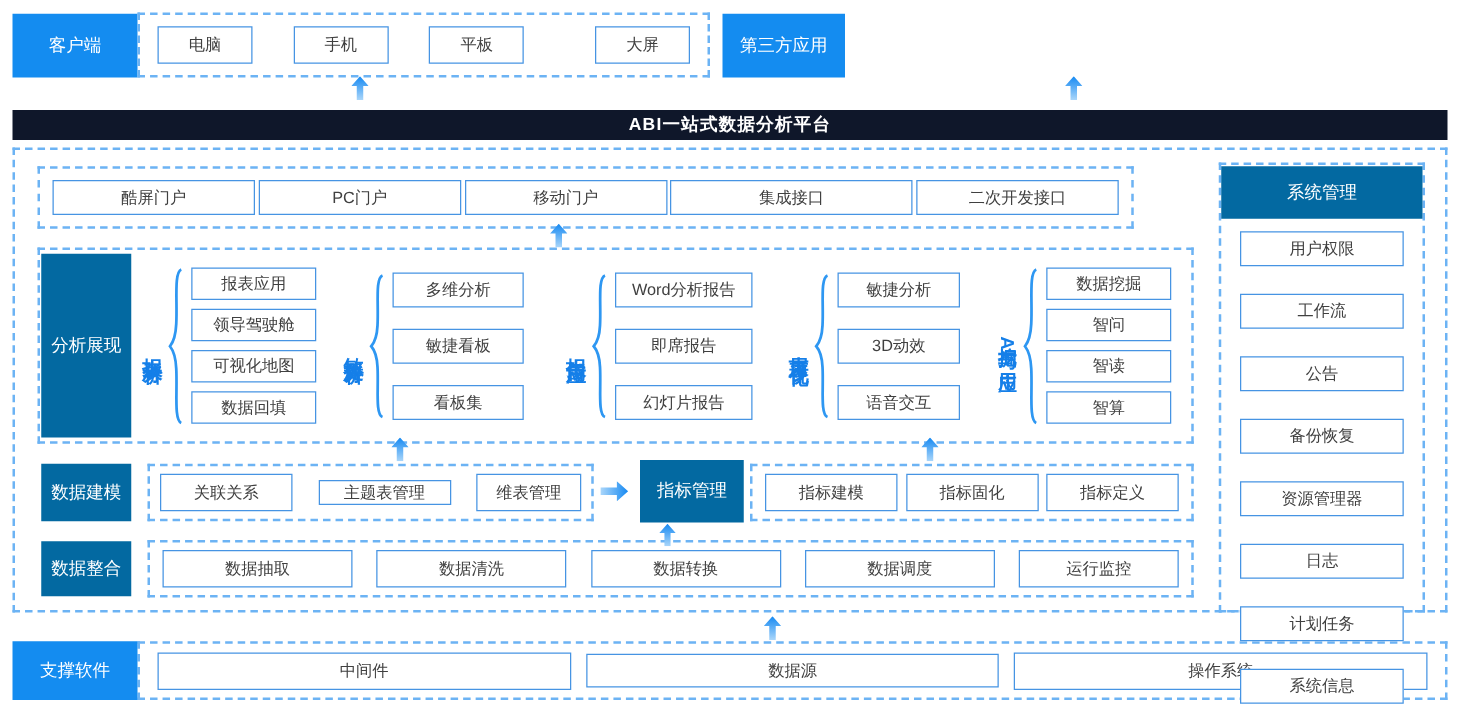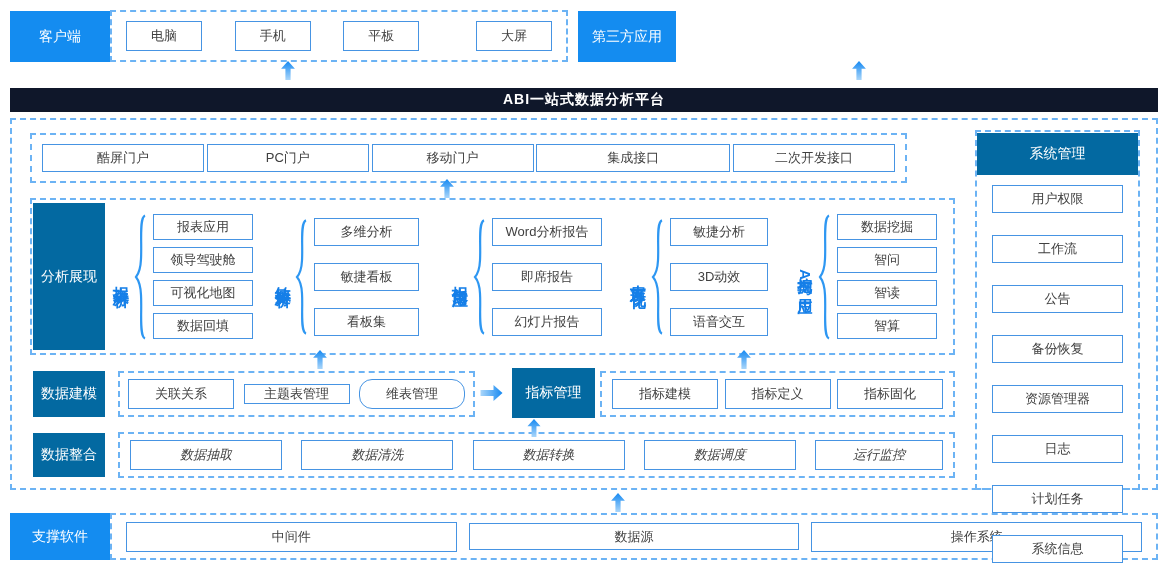--- a/index.html
+++ b/index.html
@@ -129,31 +129,31 @@
       <div class="box">智问</div>
       <div class="box">智读</div>
       <div class="box">智算</div>
     </div>
   </div>
 
   <div class="abs ltlabel" style="left:33px;top:371px;width:72px;height:46px;z-index:2;">数据建模</div>
   <div class="abs dash hflex" style="left:118px;top:371px;width:357px;height:46px;padding:0 8px;z-index:1;">
     <div class="box" style="width:106px;height:30px;">关联关系</div>
     <div class="box" style="width:106px;height:20px;">主题表管理</div>
-    <div class="box" style="width:106px;height:30px;border-radius:13px;">维表管理</div>
+    <div class="box" style="width:84px;height:30px;">维表管理</div>
   </div>
   <div class="abs ltlabel" style="left:512px;top:368px;width:83px;height:50px;z-index:3;">指标管理</div>
   <div class="abs dash hflex" style="left:600px;top:371px;width:355px;height:46px;padding:0 10px;z-index:1;">
     <div class="box" style="width:106px;height:30px;">指标建模</div>
+    <div class="box" style="width:106px;height:30px;">指标固化</div>
     <div class="box" style="width:106px;height:30px;">指标定义</div>
-    <div class="box" style="width:106px;height:30px;">指标固化</div>
   </div>
 
   <div class="abs ltlabel" style="left:33px;top:433px;width:72px;height:44px;z-index:2;">数据整合</div>
-  <div class="abs dash hflex" style="left:118px;top:432px;width:837px;height:46px;padding:0 10px;z-index:1;font-style:italic;">
+  <div class="abs dash hflex" style="left:118px;top:432px;width:837px;height:46px;padding:0 10px;z-index:1;">
     <div class="box" style="width:152px;height:30px;">数据抽取</div>
     <div class="box" style="width:152px;height:30px;">数据清洗</div>
     <div class="box" style="width:152px;height:30px;text-align:right;">数据转换</div>
     <div class="box" style="width:152px;height:30px;">数据调度</div>
     <div class="box" style="width:128px;height:30px;">运行监控</div>
   </div>
 
   <div class="abs dash" style="left:975px;top:130px;width:165px;height:360px;z-index:1;"></div>
   <div class="abs ltlabel" style="left:977px;top:133px;width:161px;height:42px;z-index:2;">系统管理</div>
   <div class="abs syscol" style="left:992px;top:185px;width:131px;z-index:2;gap:22px;">

